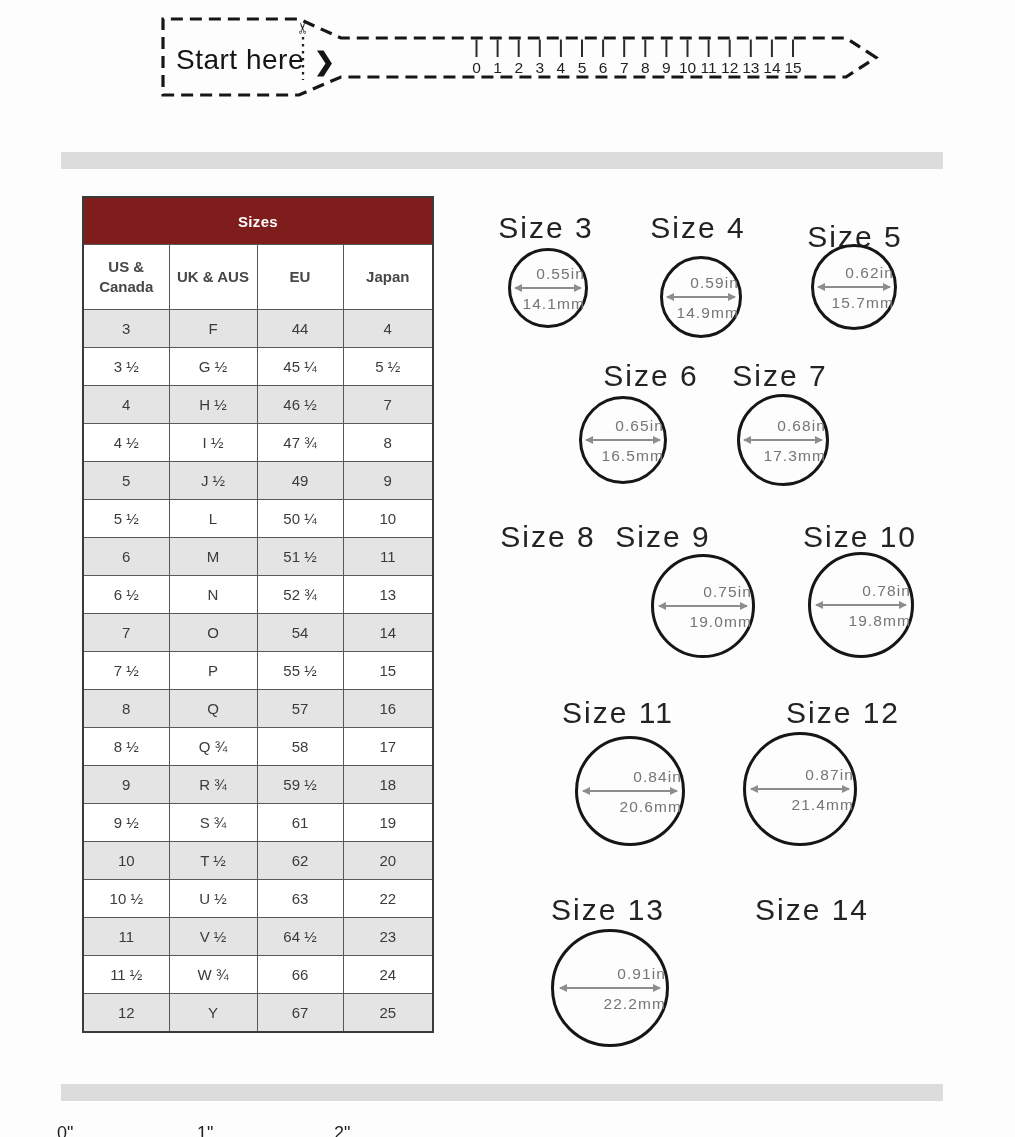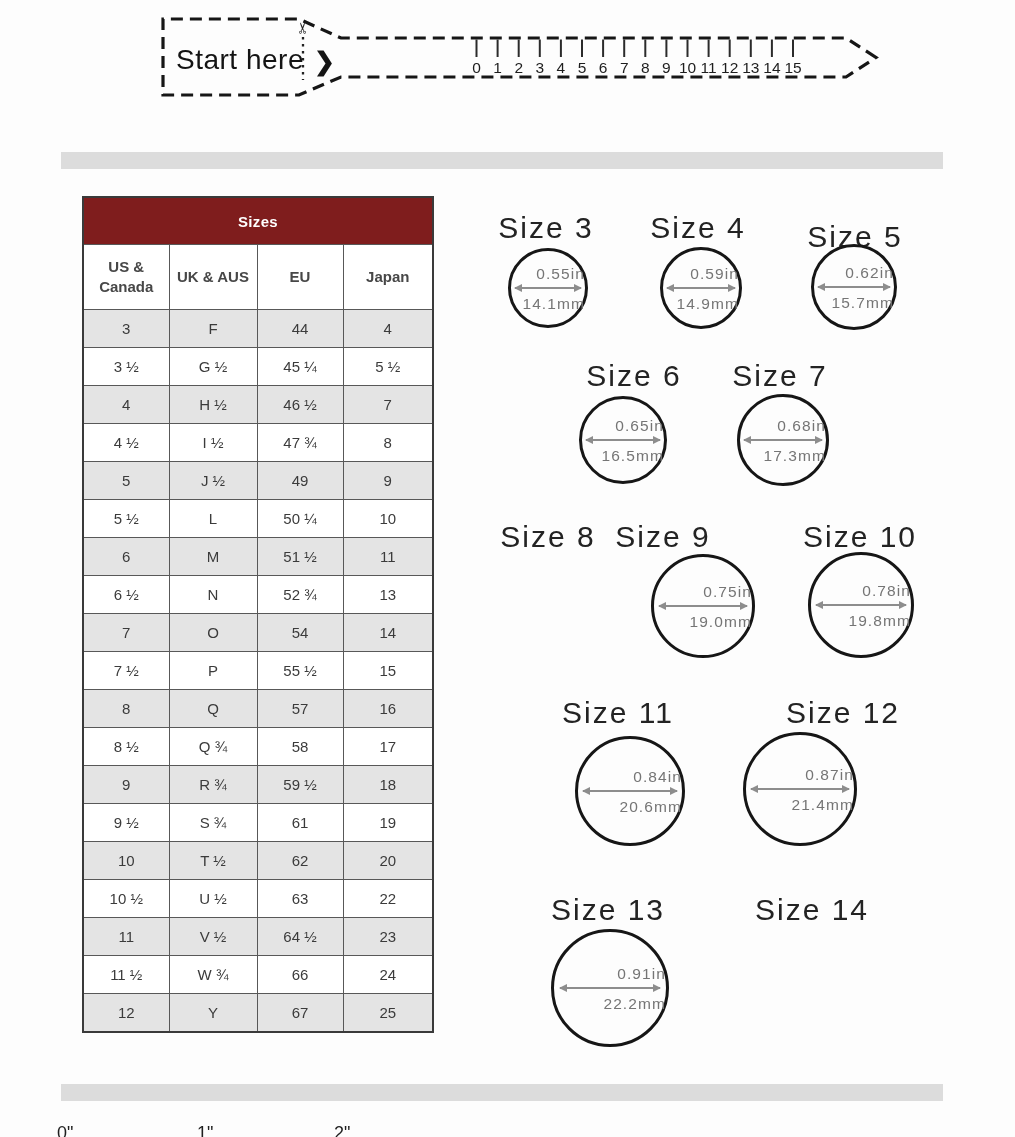--- a/index.html
+++ b/index.html
@@ -252,32 +252,32 @@
 </table>
 
 <div id="rings">
     <div class="ring-title" style="left: 546px; top: 211px;">Size 3</div>
     <div class="ring-circle" style="left: 508px; top: 248px; width: 74px; height: 74px;">
       <div class="in-text">0.55in</div>
       <div class="arrow-line"></div>
       <div class="mm-text">14.1mm</div>
     </div>
     <div class="ring-title" style="left: 698px; top: 211px;">Size 4</div>
-    <div class="ring-circle" style="left: 660px; top: 247px; width: 76px; height: 76px;">
+    <div class="ring-circle" style="left: 660px; top: 256px; width: 76px; height: 76px;">
       <div class="in-text">0.59in</div>
       <div class="arrow-line"></div>
       <div class="mm-text">14.9mm</div>
     </div>
     <div class="ring-title" style="left: 855px; top: 211px; margin-top: 9px;">Size 5</div>
     <div class="ring-circle" style="left: 811px; top: 244px; width: 80px; height: 80px;">
       <div class="in-text">0.62in</div>
       <div class="arrow-line"></div>
       <div class="mm-text">15.7mm</div>
     </div>
-    <div class="ring-title" style="left: 634px; top: 359px;">Size 6</div>
+    <div class="ring-title" style="left: 651px; top: 359px;">Size 6</div>
     <div class="ring-circle" style="left: 579px; top: 396px; width: 82px; height: 82px;">
       <div class="in-text">0.65in</div>
       <div class="arrow-line"></div>
       <div class="mm-text">16.5mm</div>
     </div>
     <div class="ring-title" style="left: 780px; top: 359px;">Size 7</div>
     <div class="ring-circle" style="left: 737px; top: 394px; width: 86px; height: 86px;">
       <div class="in-text">0.68in</div>
       <div class="arrow-line"></div>
       <div class="mm-text">17.3mm</div>

